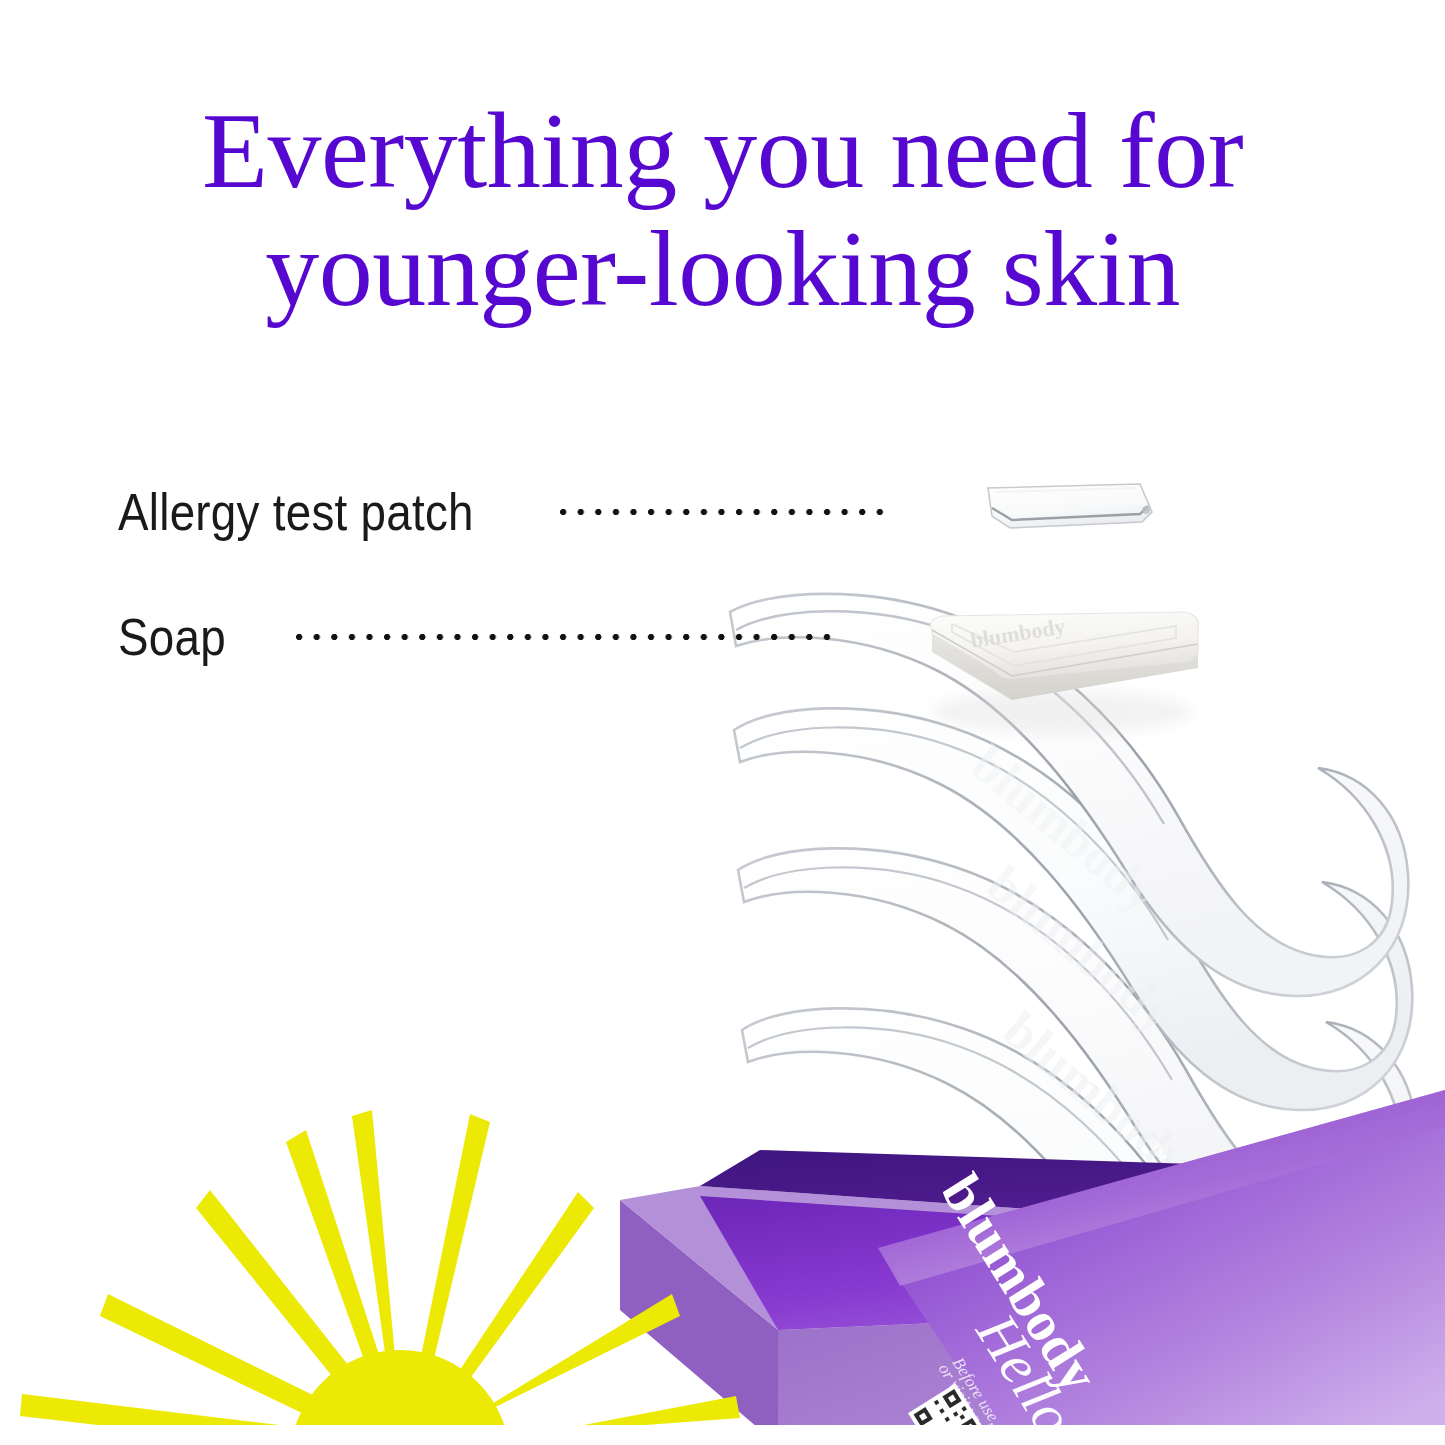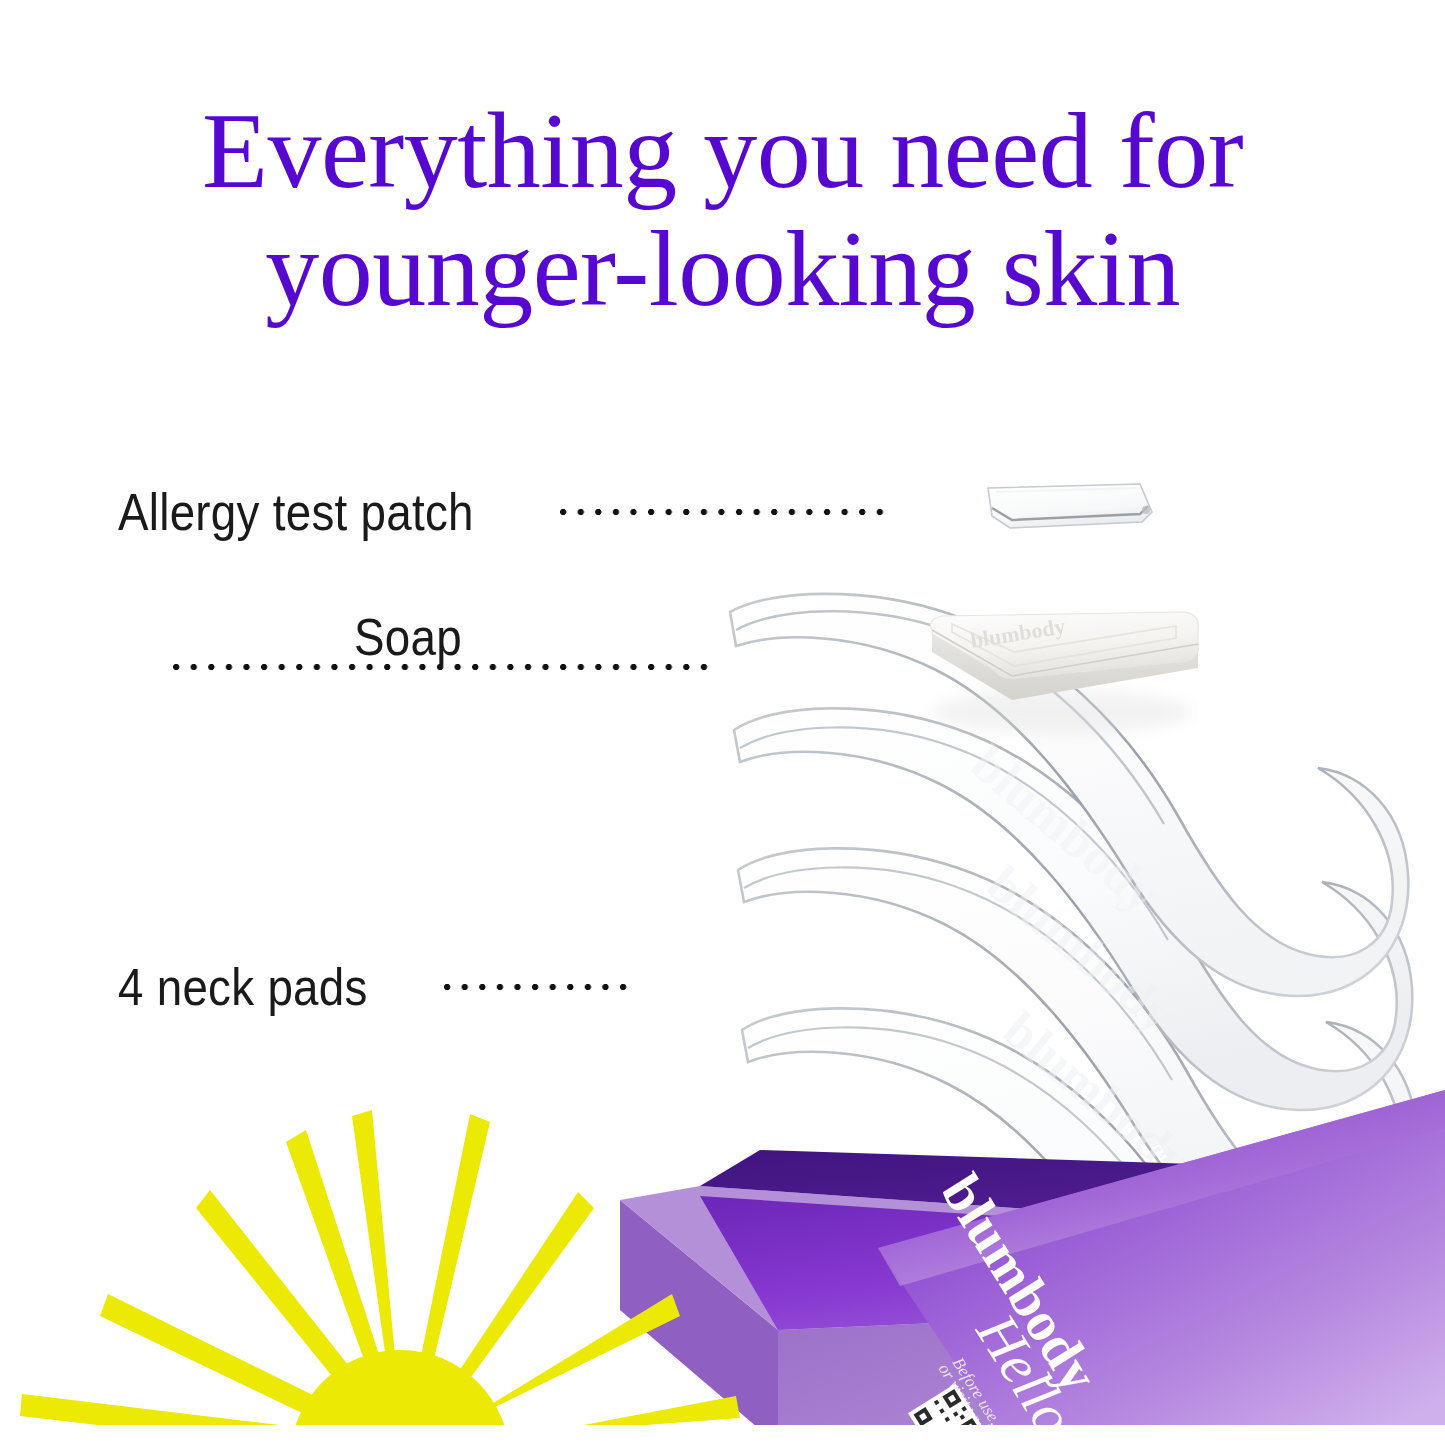--- a/index.html
+++ b/index.html
@@ -50,21 +50,21 @@
   }
   .leader {
     height:8px;
     margin-left:10px;
     background-image:radial-gradient(circle at 3.2px 4px, #111 2.9px, rgba(0,0,0,0) 3.4px);
     background-size:17.6px 8px;
     background-repeat:repeat-x;
   }
   #row-patch { left:118px; top:486px;justify-content:center; }
   #row-patch .leader { width:330px; margin-left:38px; }
-  #row-soap  { left:118px; top:611px;flex-direction:column; }
+  #row-soap  { left:118px; top:611px; }
   #row-soap  .leader { width:540px; margin-left:55px; }
   #row-pads  { left:118px; top:961px; }
   #row-pads  .leader { width:190px; margin-left:42px; }
 
   
   #product-group {
     position:absolute;
     left:0; top:0;
     width:1445px; height:1445px;
     pointer-events:none;
@@ -283,18 +283,14 @@
   <div class="feature-row" id="row-patch">
     <span class="feature-label">Allergy test patch</span>
     <span class="leader"></span>
   </div>
 
   <div class="feature-row" id="row-soap">
     <span class="feature-label">Soap</span>
     <span class="leader"></span>
   </div>
 
-  <div class="feature-row" id="row-pads">
-    <span class="feature-label">4 neck pads</span>
-    <span class="leader"></span>
-  </div>
 
 </div>
 
 </body></html>

